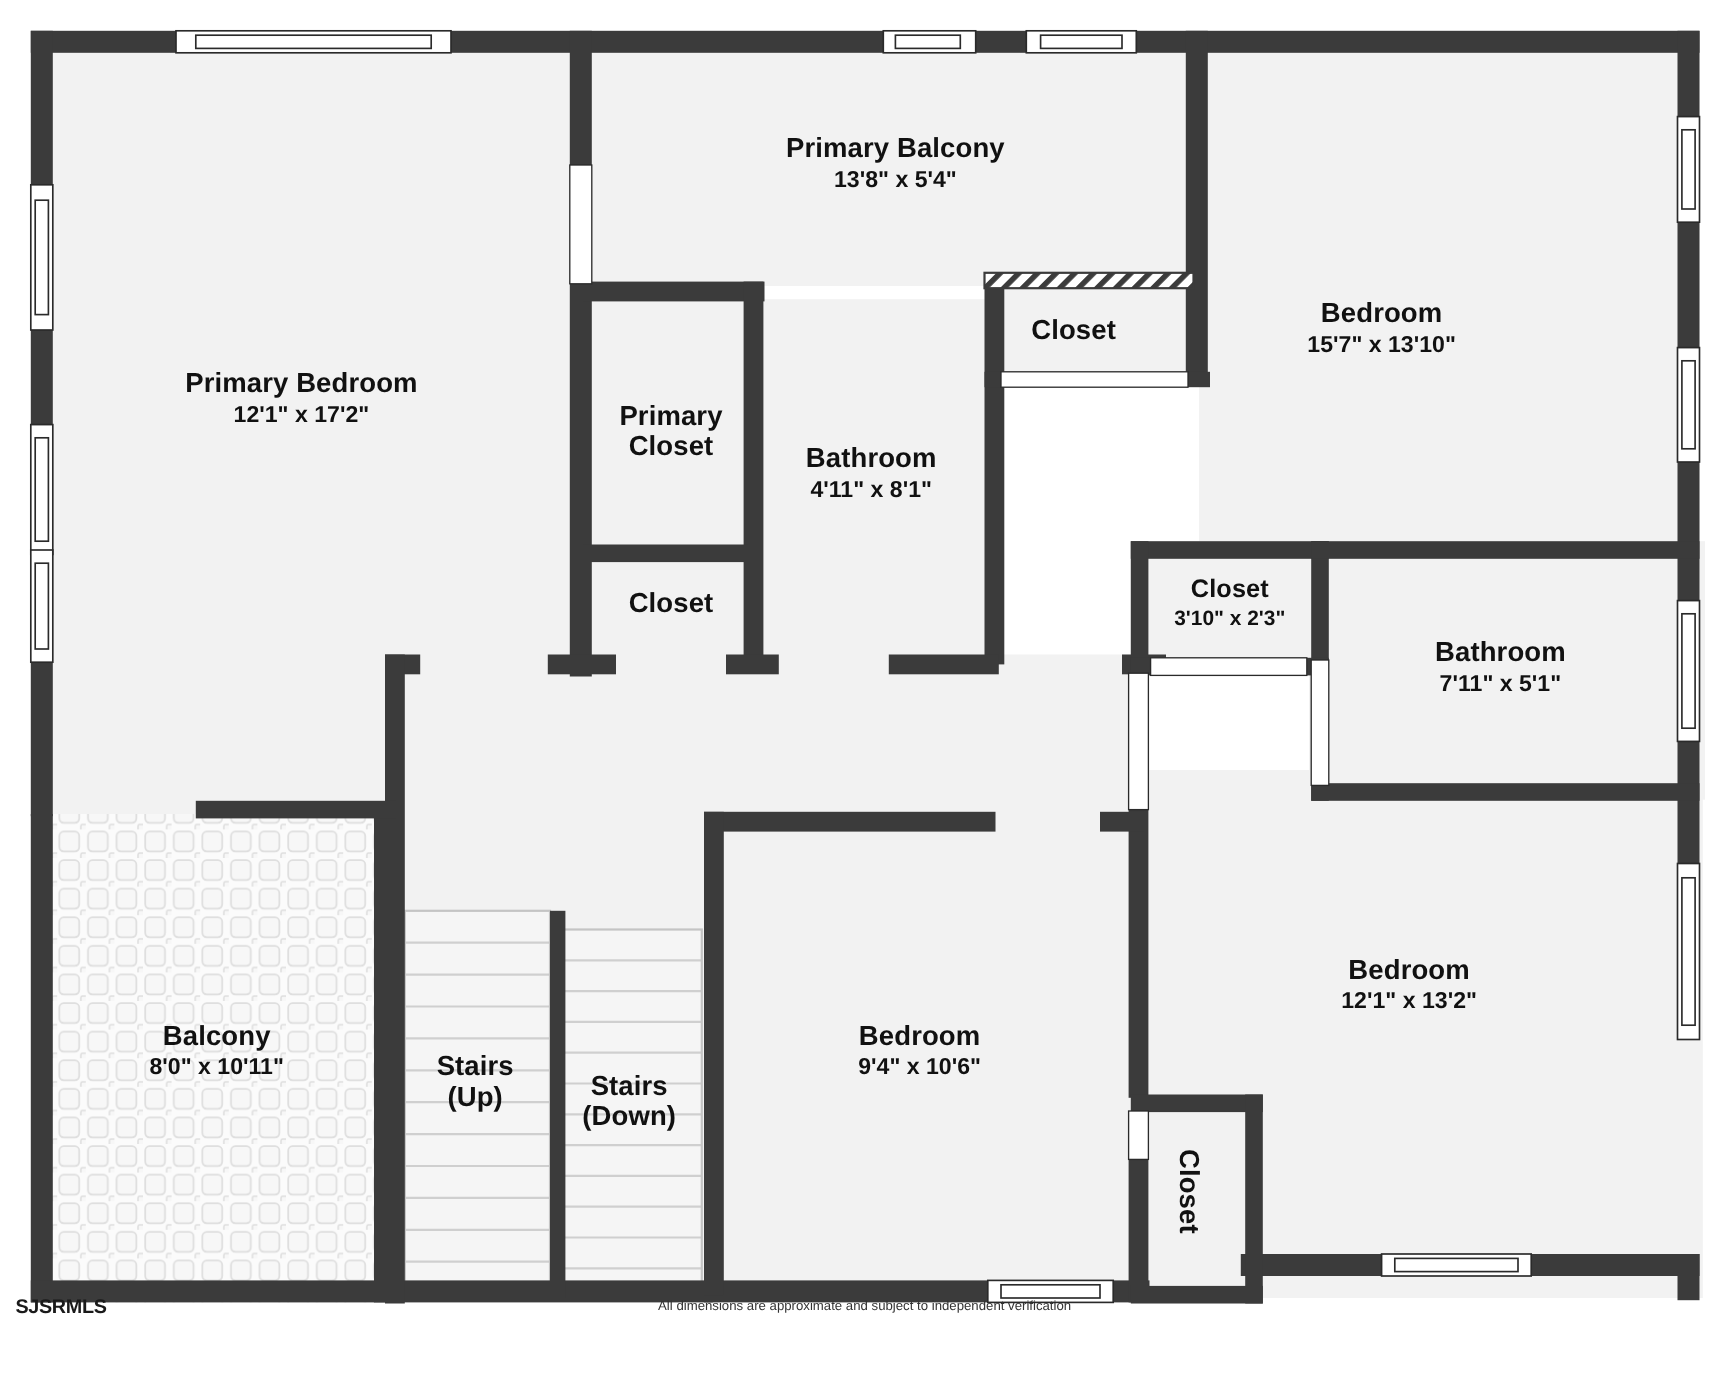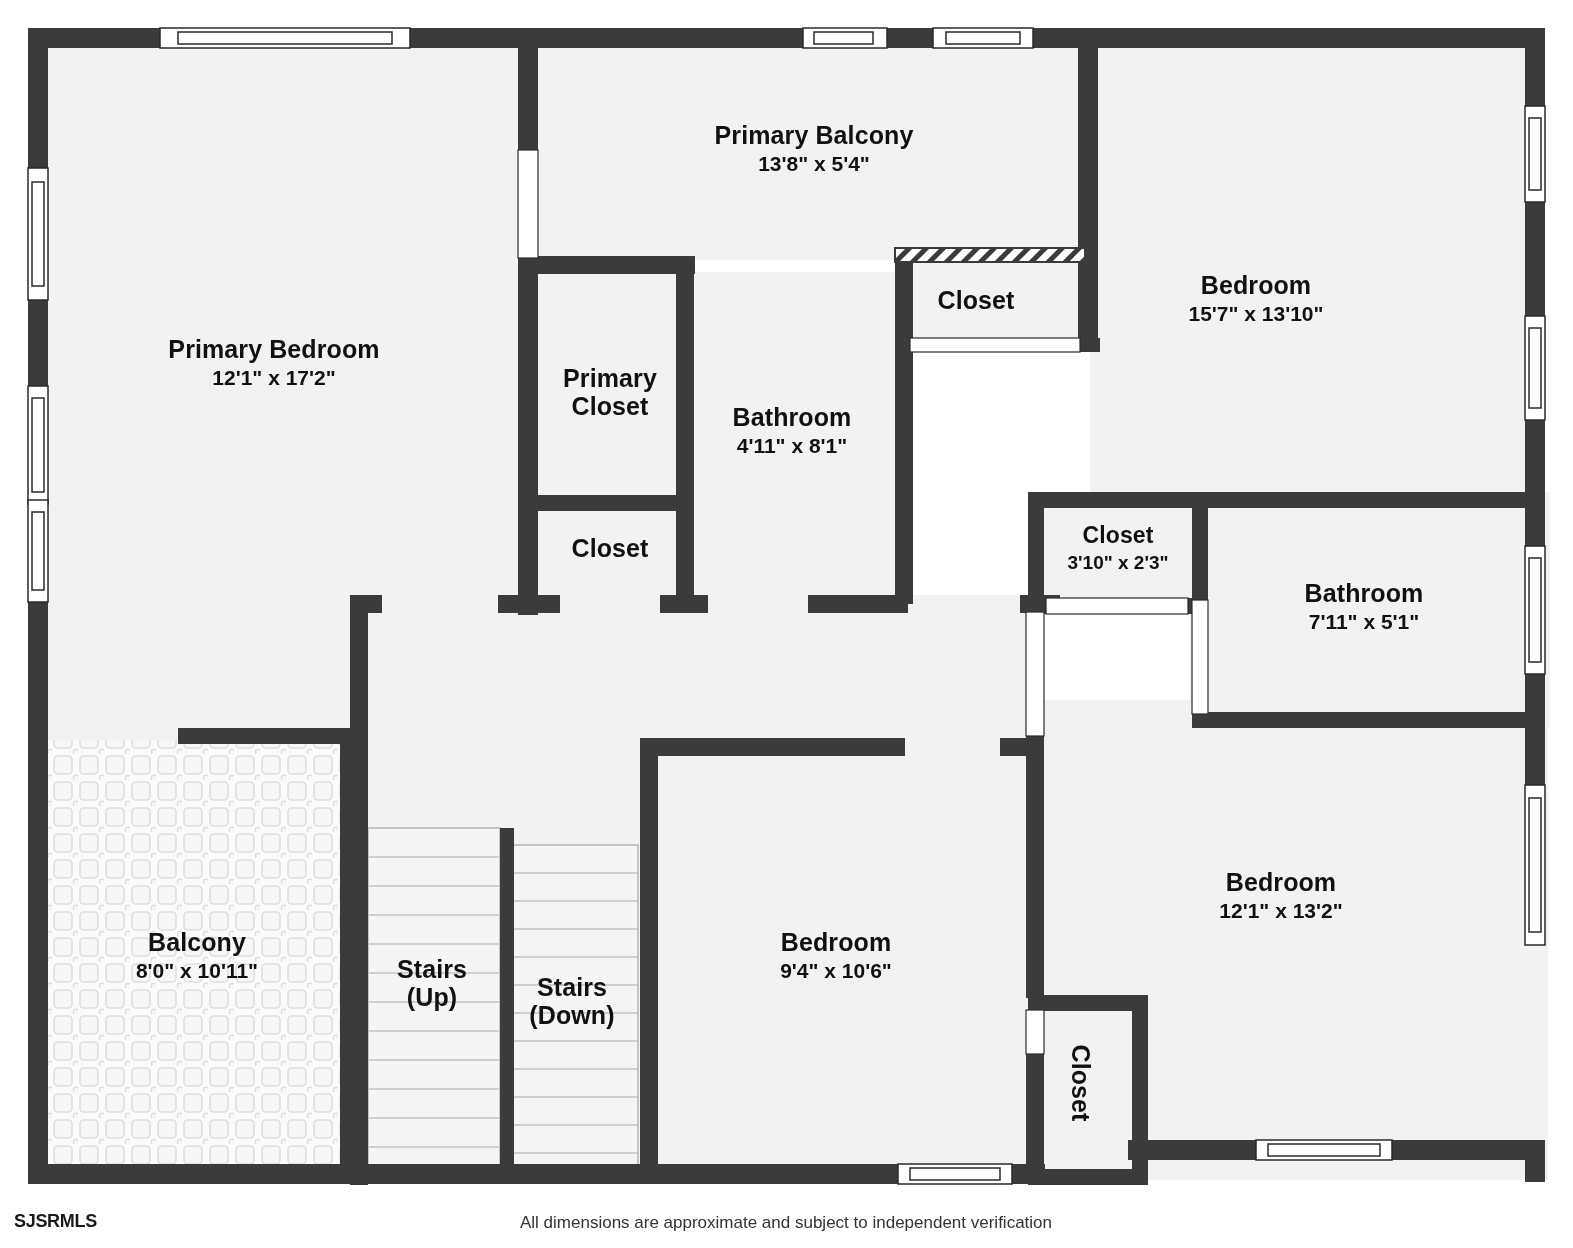--- a/index.html
+++ b/index.html
@@ -52,39 +52,39 @@
     margin-top: 3px;
   }
   .room-label.small .rname { font-size: 23px; }
   .room-label.small .rdim  { font-size: 19px; }
   .room-label.rot90 {
     transform: translate(-50%, -50%) rotate(90deg);
   }
   .footer {
     position: absolute;
     left: 0;
-    top: 1205px;
+    top: 1172px;
     width: 1359px;
     height: 40px;
   }
   .footer .mls {
     position: absolute;
     left: 14px;
     top: 6px;
     font-size: 18px;
     font-weight: bold;
     color: #1a1a1a;
     letter-spacing: -0.3px;
   }
   .footer .disclaimer {
     position: absolute;
     left: 786px;
     top: 8px;
     transform: translateX(-50%);
-    font-size: 17px;
+    font-size: 12px;
     color: #333333;
     white-space: nowrap;
   }
 </style>
 </head>
 <body>
 
 <div id="floorplan-root">
 
   <svg id="plan-svg" width="1573" height="1248" viewBox="0 0 1573 1248">

